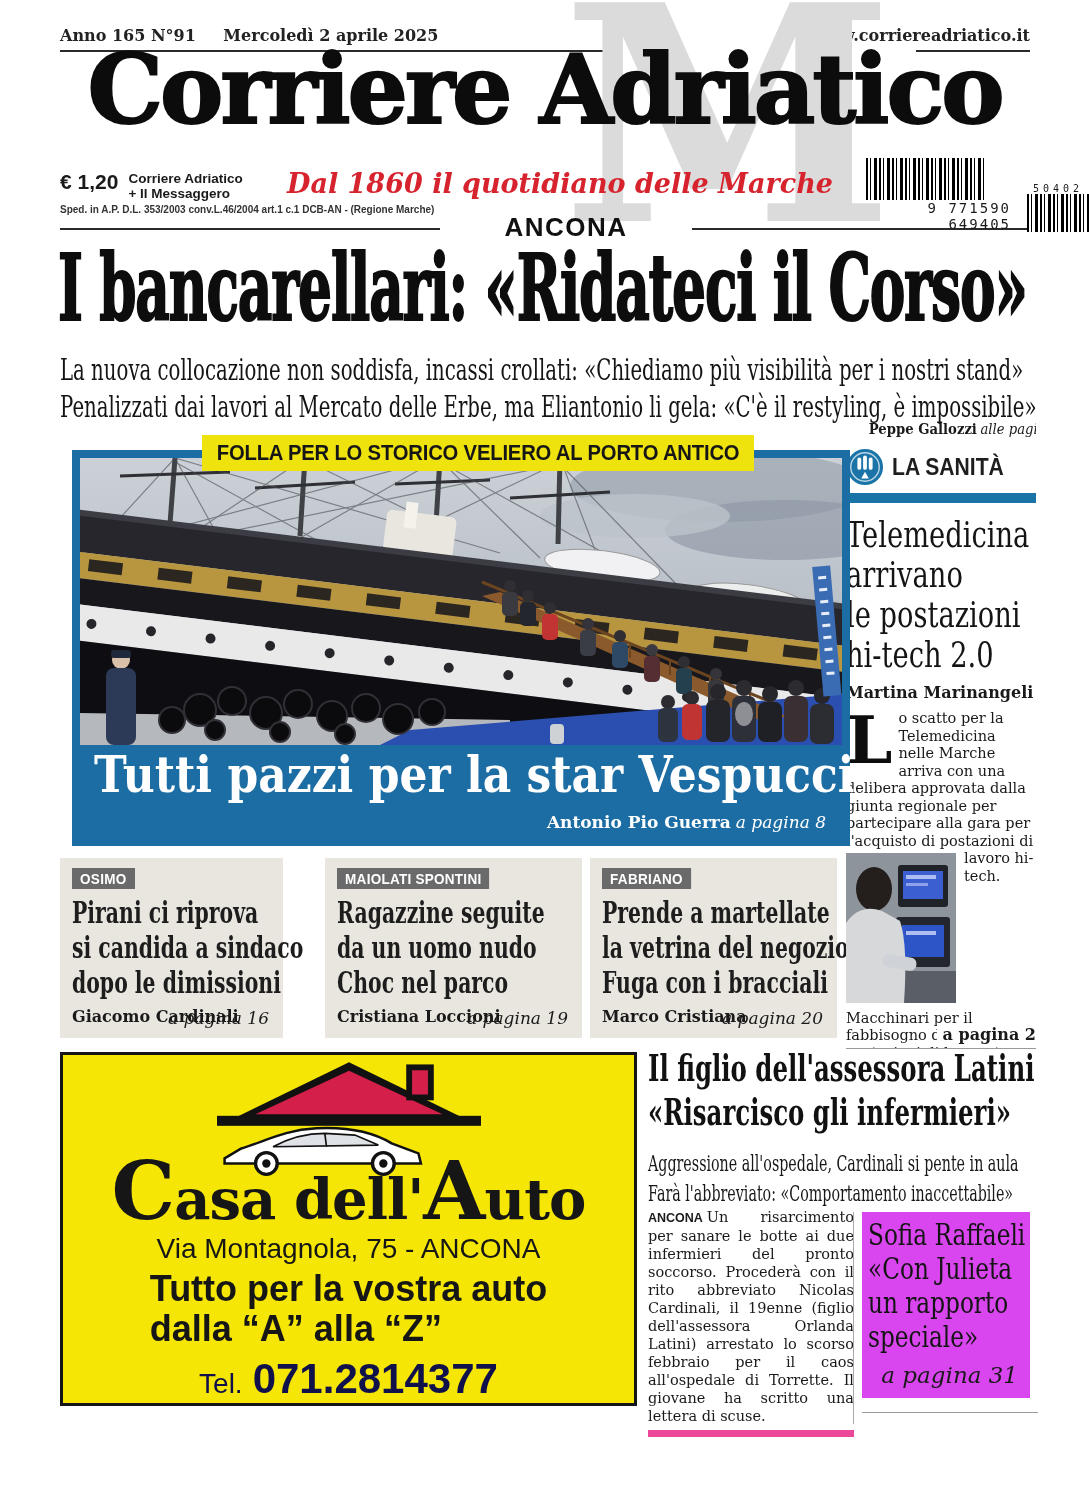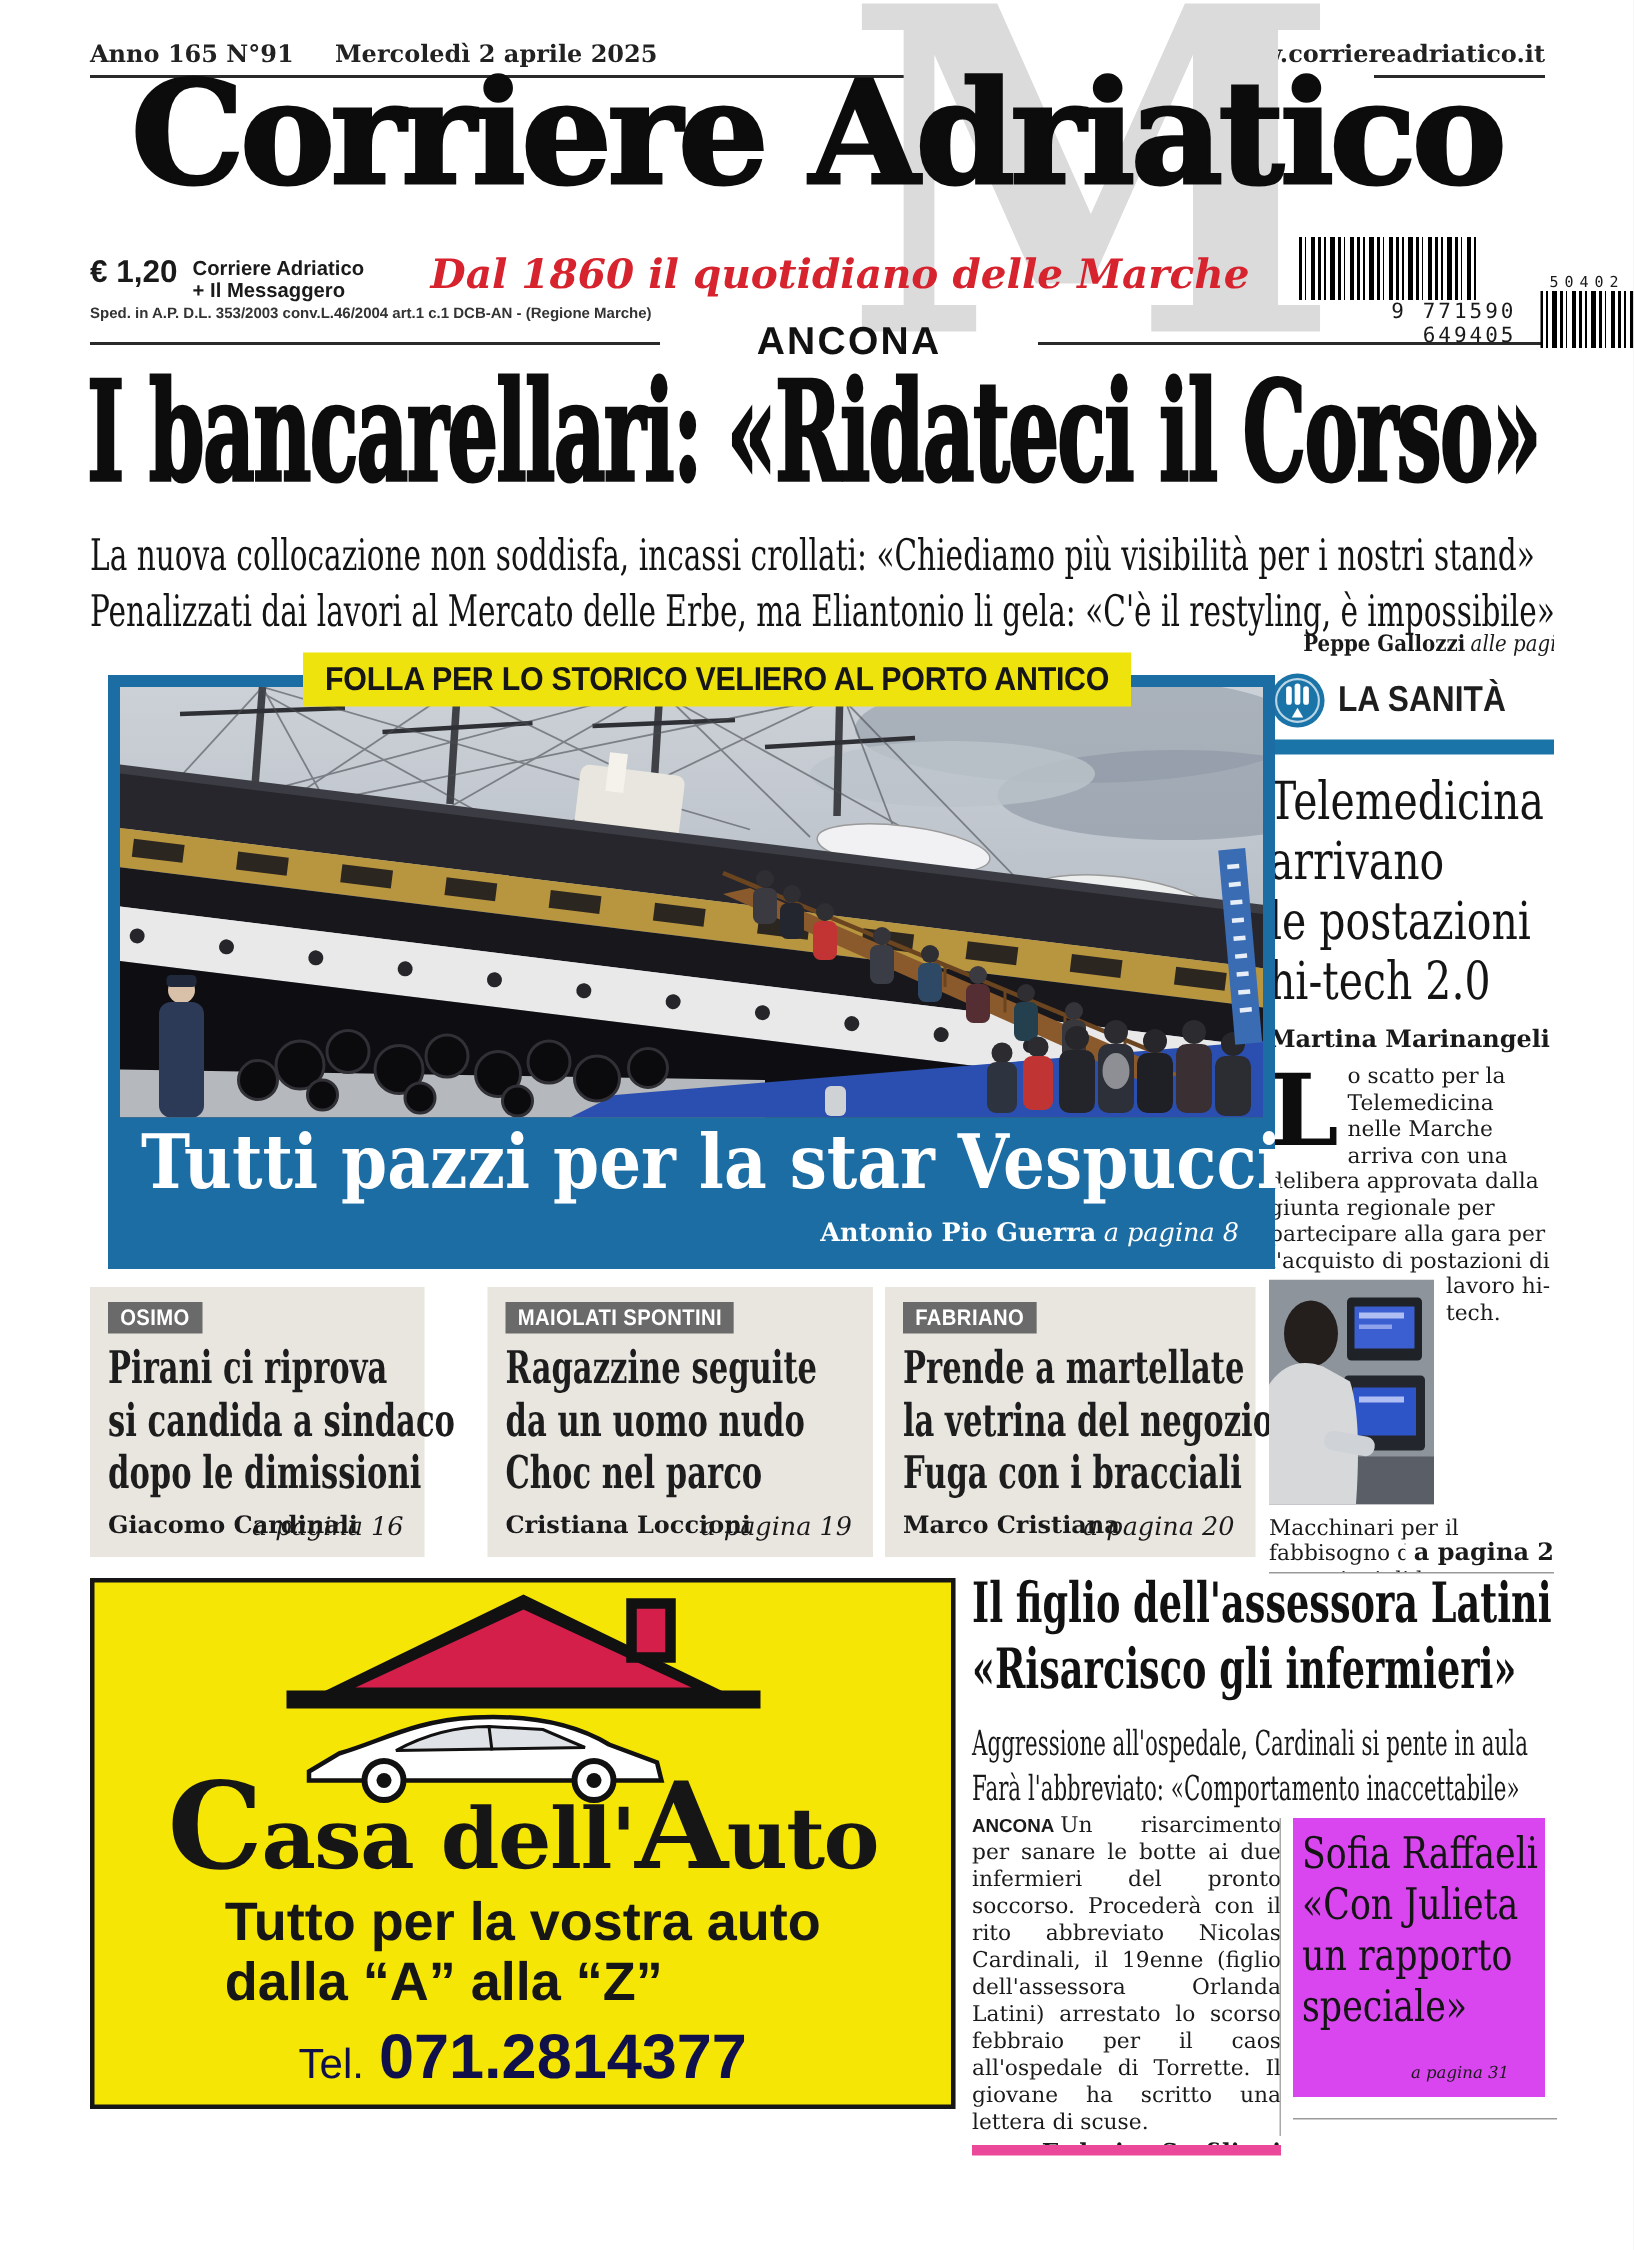--- a/index.html
+++ b/index.html
@@ -116,21 +116,21 @@
   .court-body{position:absolute;left:648px;top:1208px;width:206px;height:222px;overflow:hidden;
               border-bottom:7px solid #ec4899;font-size:14.5px;line-height:18px;text-align:justify;}
   .dateline{font-weight:bold;font-family:"Liberation Sans",sans-serif;font-size:12.5px;margin-right:4px;}
   .court-byline{text-align:right;font-weight:bold;font-size:15.5px;margin-top:2px;}
 
   .vrule{position:absolute;left:853px;top:1212px;width:1px;height:212px;background:#aaa;}
   .sofia-box{position:absolute;left:862px;top:1212px;width:168px;height:186px;background:#d946ef;
              box-sizing:border-box;padding:6px;}
   .sofia-box h4{margin:0;font-size:29px;line-height:34px;font-weight:normal;color:#141414;
                 white-space:pre;transform:scaleX(.8);transform-origin:left top;}
-  .sofia-ref{position:absolute;right:24px;bottom:10px;font-style:italic;font-size:11px;}
+  .sofia-ref{position:absolute;right:12px;bottom:10px;font-style:italic;font-size:23px;}
   .hairline{position:absolute;height:1px;background:#9a9a9a;}
   .hl-sofia{left:862px;top:1412px;width:176px;}
 </style>
 </head>
 <body>
 
 <div class="page">
 
   <div class="topbar-left">
     <span>Anno 165 N°91</span>
@@ -434,20 +434,21 @@
       <circle cx="62" cy="58" r="5" fill="#111"></circle>
       <circle cx="202" cy="58" r="13" fill="#fff" stroke="#111" stroke-width="4"></circle>
       <circle cx="202" cy="58" r="5" fill="#111"></circle>
     </svg>
     <div class="ad-brand">
       <span class="big">C</span>
         <span class="small">asa dell'</span>
         <span class="big">A</span>
         <span class="small">uto</span>
     </div>
+    <div class="ad-address sans">Via Montagnola, 75 - ANCONA</div>
     <div class="ad-slogan sans">Tutto per la vostra auto
 dalla “A” alla “Z”</div>
     <div class="ad-tel sans">
       <span class="lbl">Tel.</span>
       <span class="num">071.2814377</span>
     </div>
   </section>
 
   <h3 class="court-headline">Il figlio dell'assessora Latini
 «Risarcisco gli infermieri»</h3>

